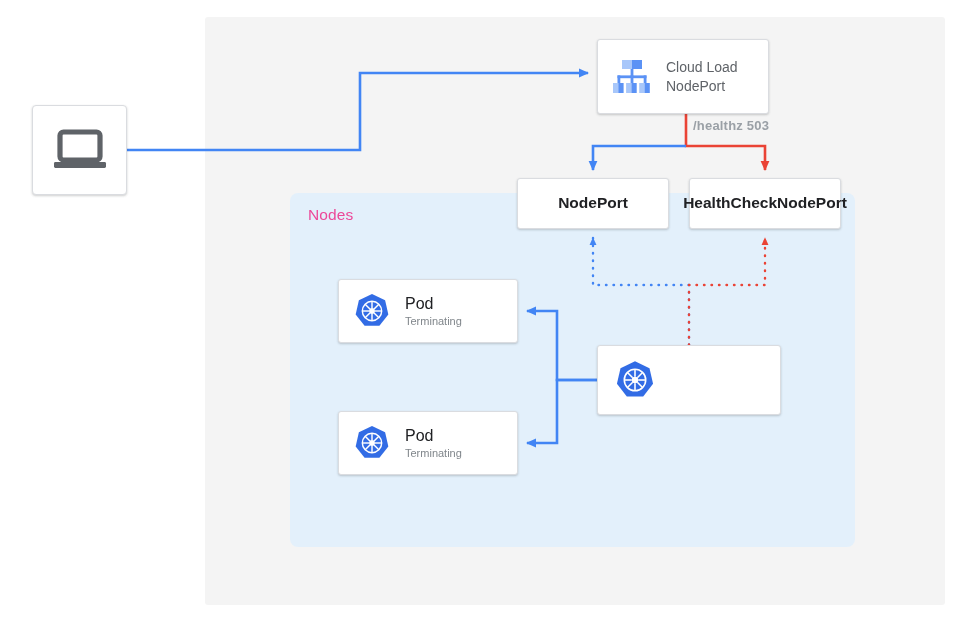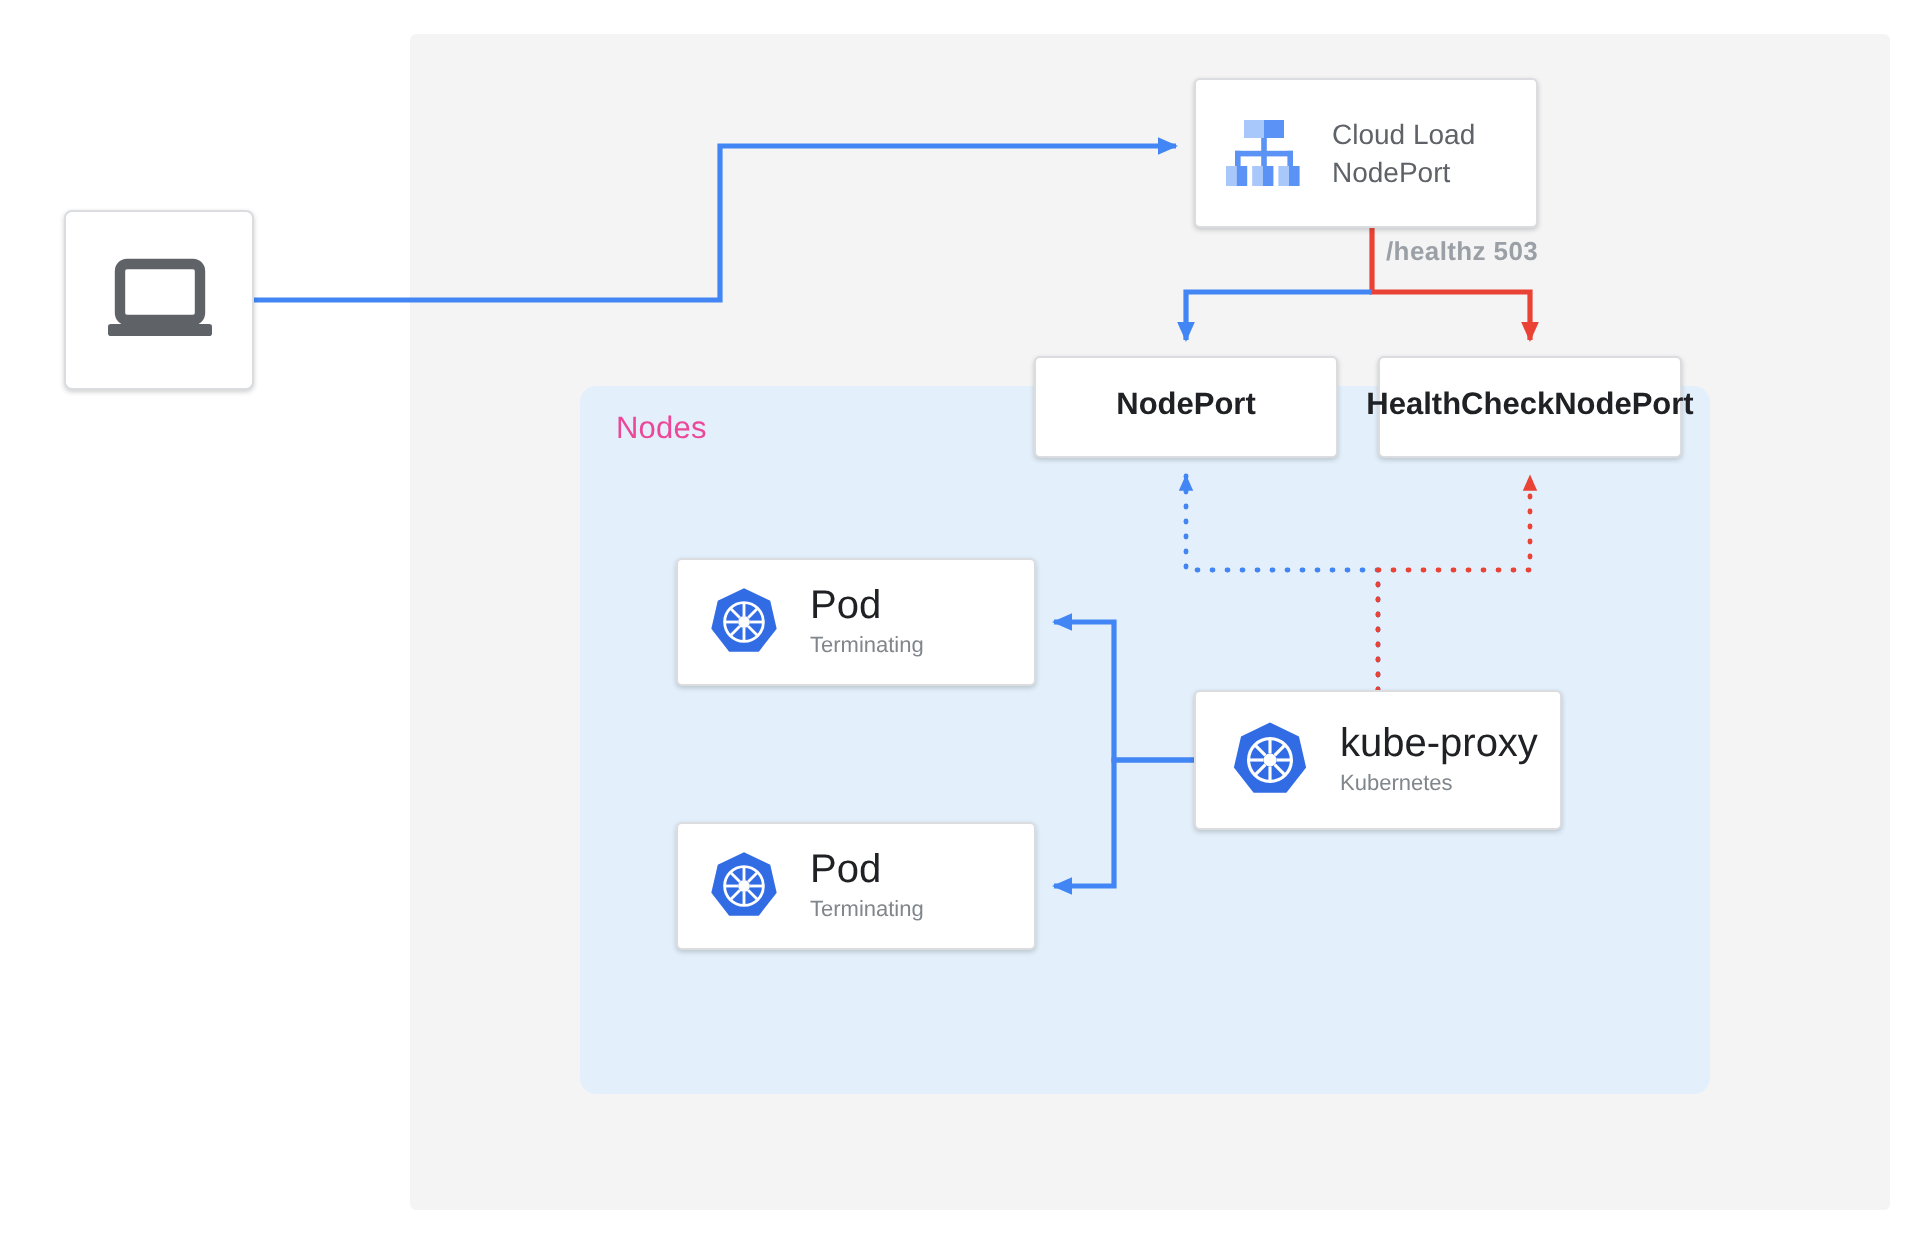--- a/index.html
+++ b/index.html
@@ -106,21 +106,21 @@
   
   .card-kp {
     left: 597px; top: 345px;
     width: 184px; height: 70px;
     padding-left: 16px;
     gap: 14px;
   }
 
   .text-block { display: flex; flex-direction: column; }
   .text-title {
-    font-size: 20px;
+    font-size: 16px;
     color: #202124;
     line-height: 1.25;
   }
   .text-sub {
     font-size: 11px;
     color: #80868b;
     line-height: 1.3;
   }
 
   
@@ -287,17 +287,13 @@
         <line x1="20" y1="23.1" x2="20" y2="30.2"></line>
         <line x1="9.8" y1="20" x2="16.9" y2="20"></line>
         <line x1="23.1" y1="20" x2="30.2" y2="20"></line>
         <line x1="12.8" y1="12.8" x2="17.8" y2="17.8"></line>
         <line x1="22.2" y1="22.2" x2="27.2" y2="27.2"></line>
         <line x1="27.2" y1="12.8" x2="22.2" y2="17.8"></line>
         <line x1="17.8" y1="22.2" x2="12.8" y2="27.2"></line>
       </g>
     </svg>
   </span>
-  <div class="text-block">
-    <div class="text-title">kube-proxy</div>
-    <div class="text-sub">Kubernetes</div>
-  </div>
 </div>
 
 </body></html>

